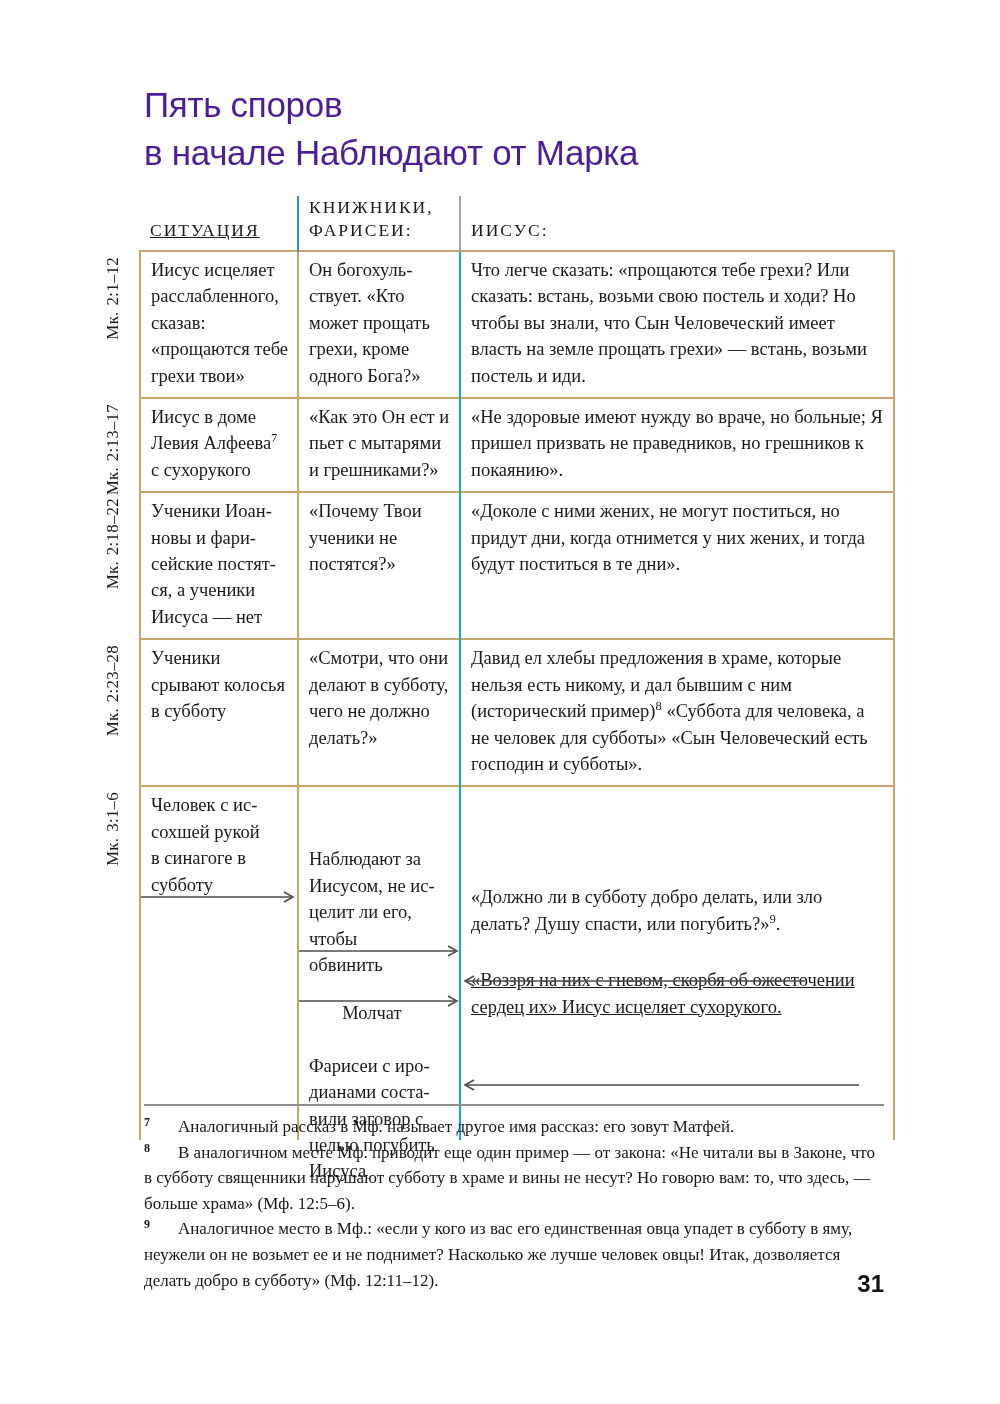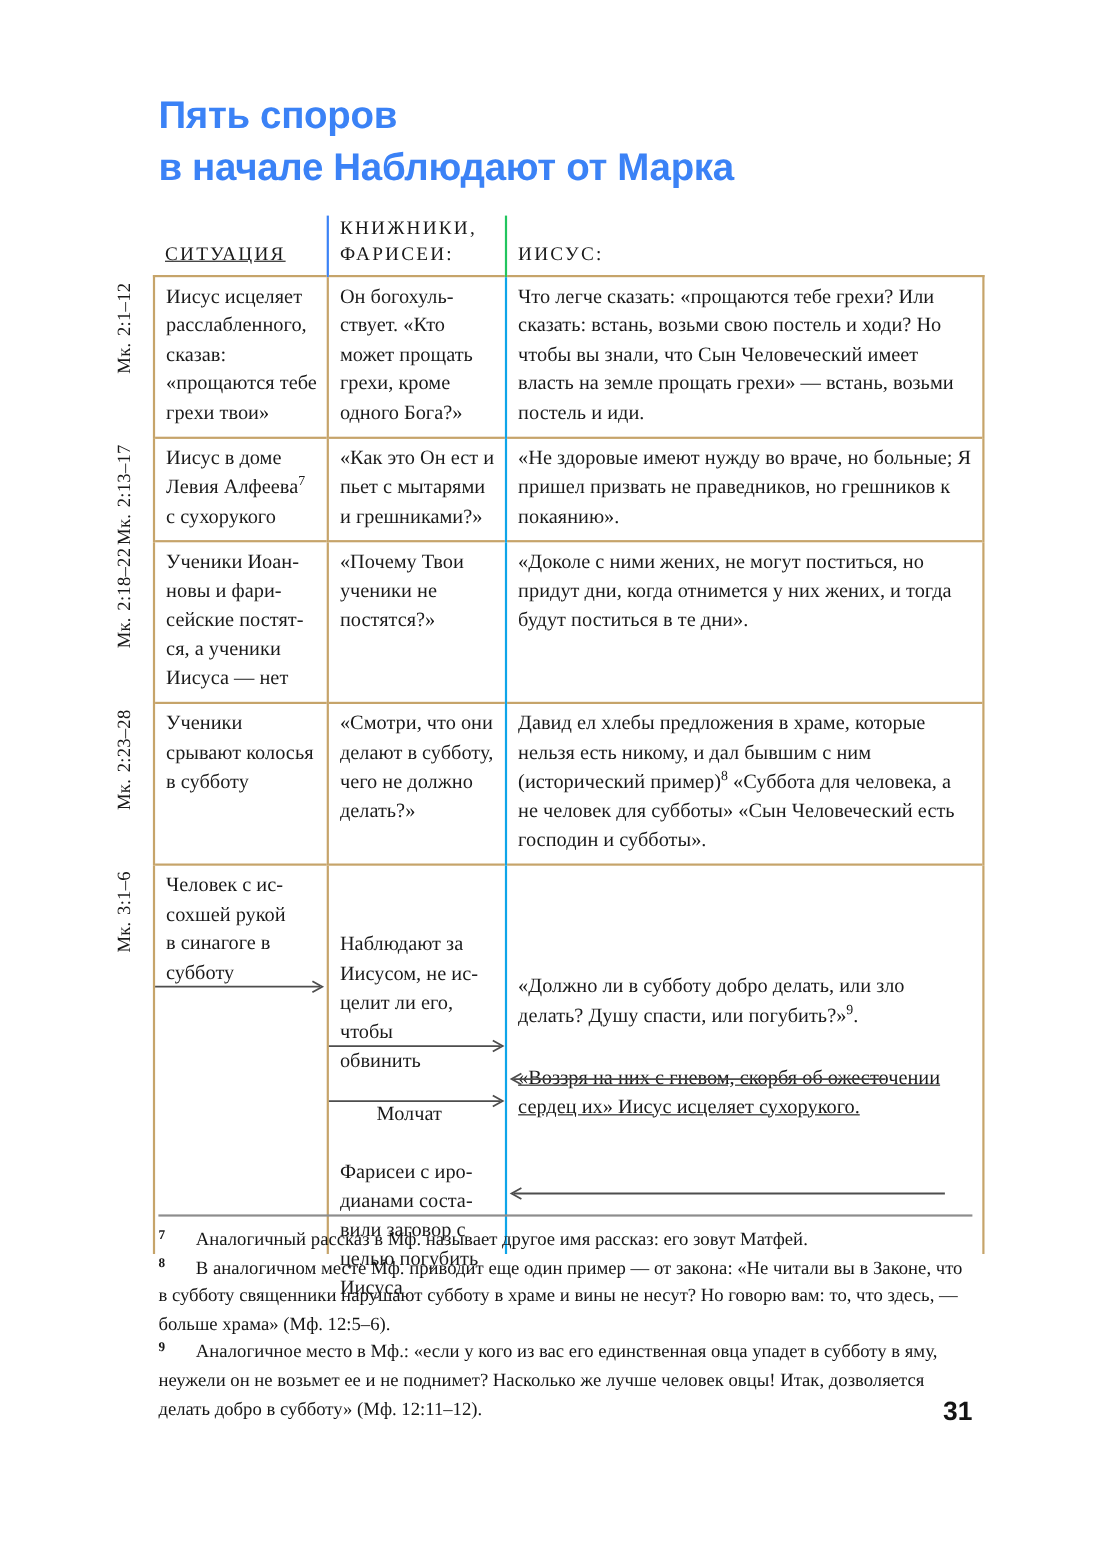--- a/index.html
+++ b/index.html
@@ -23,25 +23,25 @@
     height: 1404px;
   }
 
   
   .title {
     position: absolute;
     left: 144px;
     top: 58px;
     width: 760px;
     font-family: "Liberation Sans", sans-serif;
-    font-weight: bold;
+    font-weight: normal;
     font-size: 35px;
     line-height: 48px;
     letter-spacing: -0.3px;
-    color: #3b82f6;
+    color: #4c1d95;
   }
   .title-line { display: block; white-space: nowrap; }
 
   
   .table-wrap {
     position: absolute;
     left: 104px;
     top: 196px;
     width: 790px;
   }
@@ -64,21 +64,21 @@
     font-weight: normal;
     font-size: 17.5px;
     line-height: 23px;
     letter-spacing: 2.0px;
     padding: 0 0 8px 10px;
     border: 0;
     color: #1a1a1a;
   }
   th.hdr-ref { padding: 0; border: 0; }
   th.hdr-sit  { border-right: 2px solid #3b82f6; text-decoration: underline; }
-  th.hdr-phar { border-right: 2px solid #22c55e; }
+  th.hdr-phar { border-right: 2px solid #a3a3a3; }
 
   
   td.ref {
     border: 0;
     padding: 0;
     vertical-align: top;
     position: relative;
     width: 36px;
   }
   .ref-inner {

